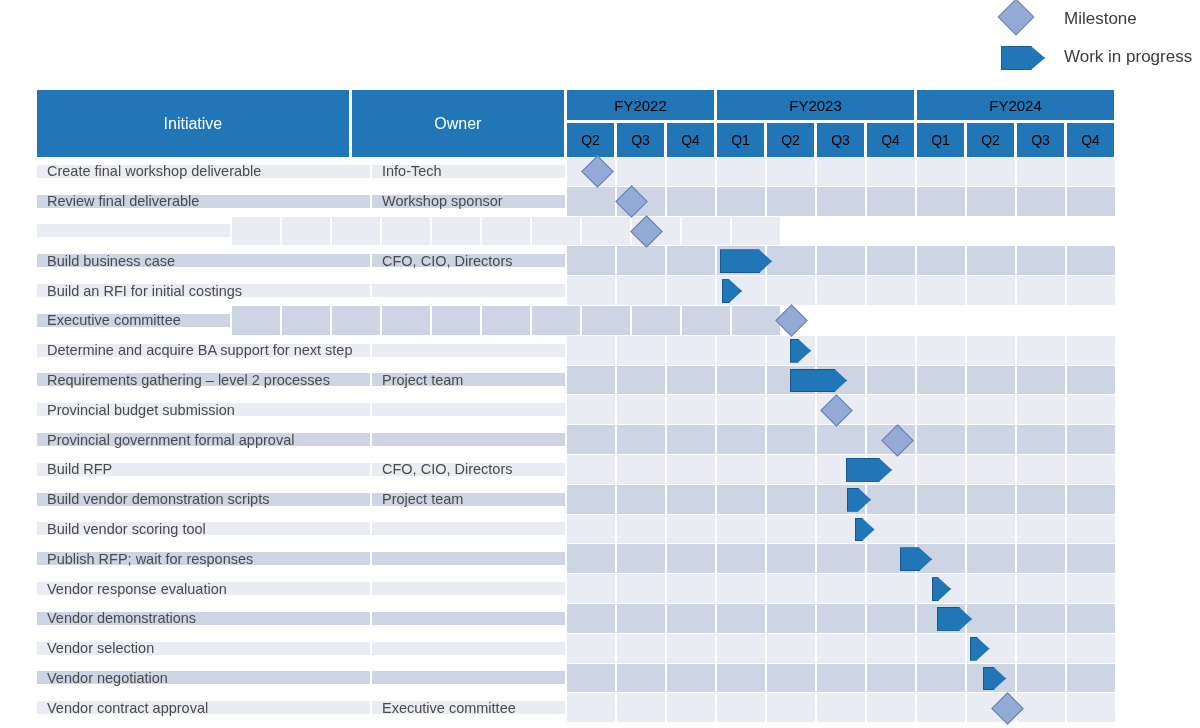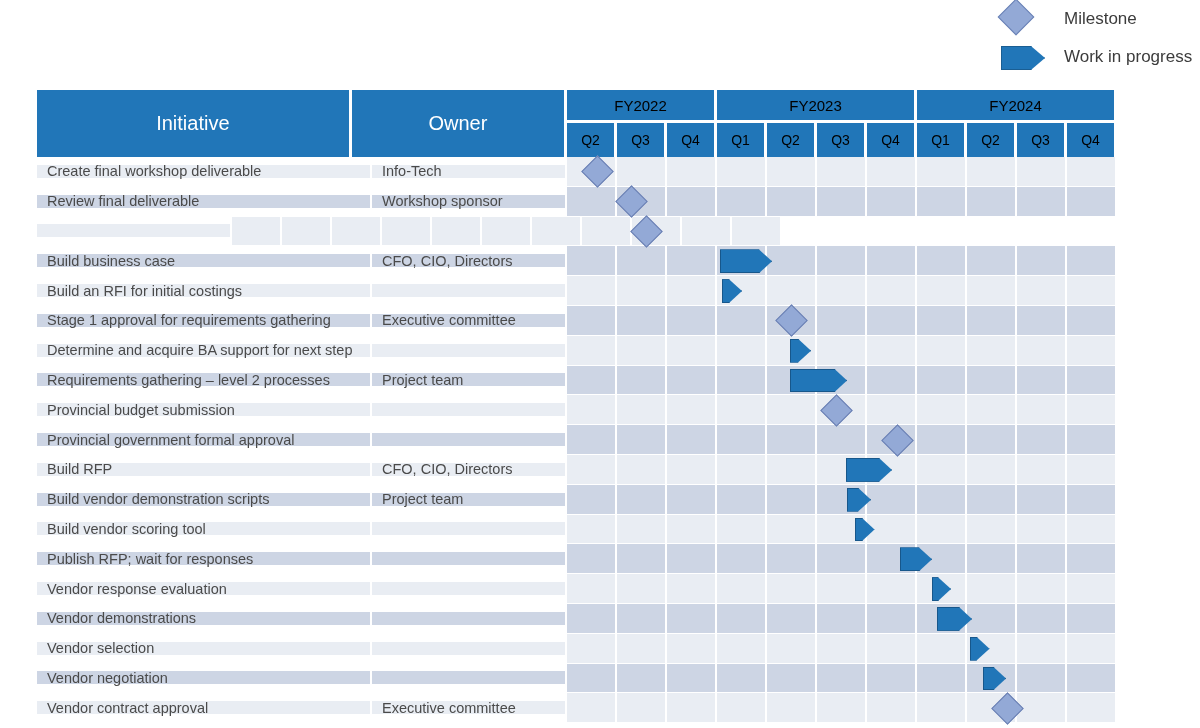--- a/index.html
+++ b/index.html
@@ -37,21 +37,21 @@
     clip-path: polygon(0 0, 68% 0, 100% 50%, 68% 100%, 0 100%);
   }
 
   
   .gantt { position: absolute; left: 0; top: 90px; width: 1080px; }
 
   .head-band { display: flex; width: 1080px; height: 67px; }
   .head-cell {
     background: #2176B8; color: #ffffff;
     display: flex; align-items: center; justify-content: center;
-    font-size: 20px; border-right: 3px solid #ffffff;
+    font-size: 16px; border-right: 3px solid #ffffff;
   }
   .col-initiative { width: 335px; }
   .col-owner { width: 229px; }
 
   .qwrap { width: 550px; display: flex; flex-direction: column; }
   .fy-row { display: flex; height: 33px; }
   .q-row  { display: flex; height: 34px; }
   .fy-cell, .q-cell {
     background: #2176B8; color: #000000;
     display: flex; align-items: center; justify-content: center;
@@ -217,21 +217,20 @@
           <div class="cell-q"></div>
           <div class="cell-q"></div>
           <div class="cell-q"></div>
           <div class="cell-q"></div>
           <div class="cell-q"></div>
           <div class="cell-q"></div>
           <div class="cell-q"></div>
           <div class="cell-q"></div>
         </div>
         <div class="row dark">
-          <div class="cell-init">Stage 1 approval for requirements gathering</div>
           <div class="cell-owner">Executive committee</div>
           <div class="cell-q"></div>
           <div class="cell-q"></div>
           <div class="cell-q"></div>
           <div class="cell-q"></div>
           <div class="cell-q"></div>
           <div class="cell-q"></div>
           <div class="cell-q"></div>
           <div class="cell-q"></div>
           <div class="cell-q"></div>

